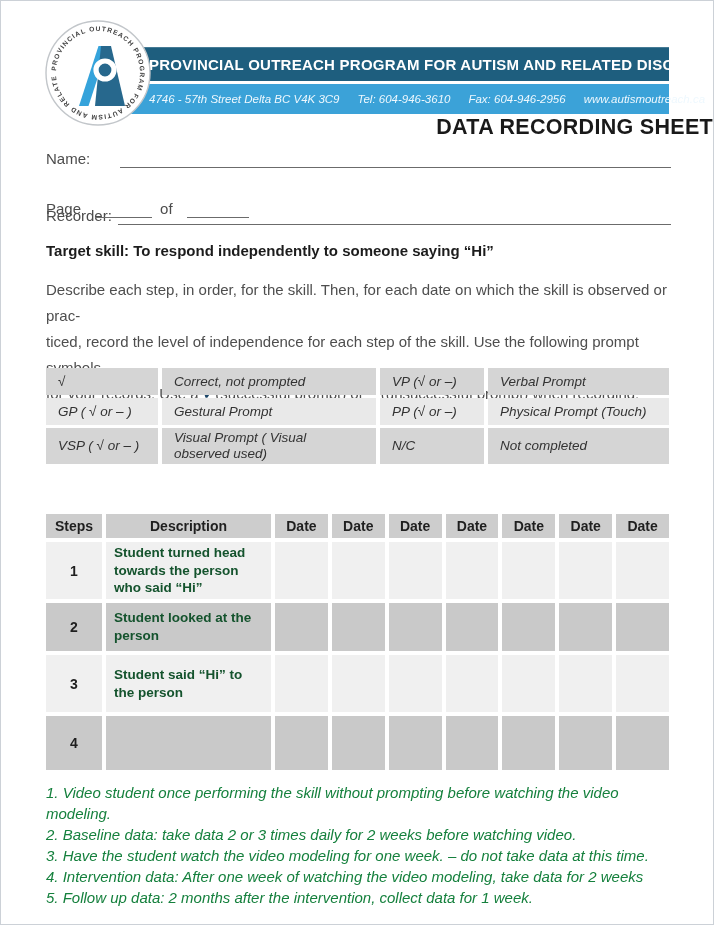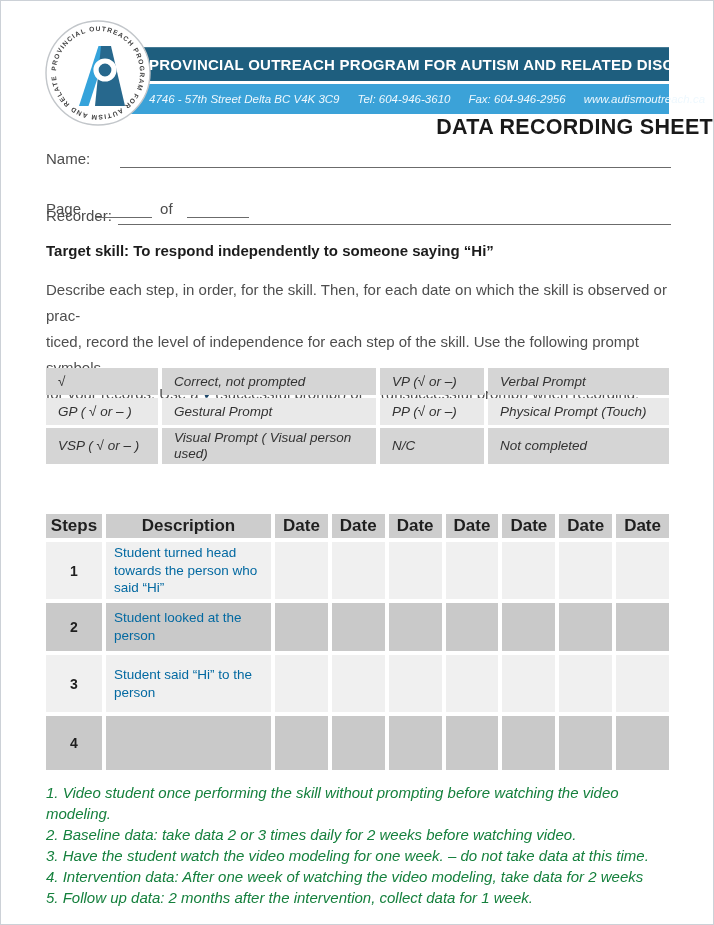--- a/index.html
+++ b/index.html
@@ -71,29 +71,29 @@
   .sym-rowdark{background:#d5d5d5;}
   .sym-rowlight{background:#e9e9e9;}
   
   .steps-table{
     position:absolute;left:45px;top:513px;width:623px;
     display:grid;grid-template-columns:56px 165px repeat(7,1fr);
     gap:4px;grid-template-rows:24px 57px 48px 57px 54px;
   }
   .hdr-cell{
     background:#cdcdcd;display:flex;align-items:center;justify-content:center;
-    font-weight:bold;font-size:17px;color:#1f1f1f;
+    font-weight:bold;font-size:14px;color:#1f1f1f;
   }
   .num-cell{
     display:flex;align-items:center;justify-content:center;
     font-weight:bold;font-size:14px;color:#1f1f1f;
   }
   .desc-cell{
     display:flex;align-items:center;padding:4px 8px;
-    font-size:13.5px;color:#0369a1;line-height:1.3;
+    font-size:13.5px;color:#14532d;line-height:1.3;font-weight:bold;
   }
   .row-light{background:#f0f0f0;}
   .row-dark{background:#c9c9c9;}
   
   .instructions{
     position:absolute;left:45px;top:781px;width:635px;
     font-size:15px;line-height:21px;color:#15803d;font-style:italic;
   }
 </style>
 </head>
@@ -158,21 +158,21 @@
     <div class="key-cell sym-rowdark">Correct, not prompted</div>
     <div class="key-cell sym-rowdark">VP (√ or –)</div>
     <div class="key-cell sym-rowdark">Verbal Prompt</div>
 
     <div class="key-cell sym-rowlight">GP   ( √ or – )</div>
     <div class="key-cell sym-rowlight">Gestural Prompt</div>
     <div class="key-cell sym-rowlight">PP (√ or –)</div>
     <div class="key-cell sym-rowlight">Physical Prompt  (Touch)</div>
 
     <div class="key-cell sym-rowdark">VSP   ( √ or – )</div>
-    <div class="key-cell sym-rowdark">Visual Prompt ( Visual person used)</div>
+    <div class="key-cell sym-rowdark">Visual Prompt ( Visual observed used)</div>
     <div class="key-cell sym-rowdark">N/C</div>
     <div class="key-cell sym-rowdark">Not completed</div>
   </div>
 
   <div class="steps-table">
     <div class="hdr-cell">Steps</div>
     <div class="hdr-cell">Description</div>
     <div class="hdr-cell">Date</div>
     <div class="hdr-cell">Date</div>
     <div class="hdr-cell">Date</div>

